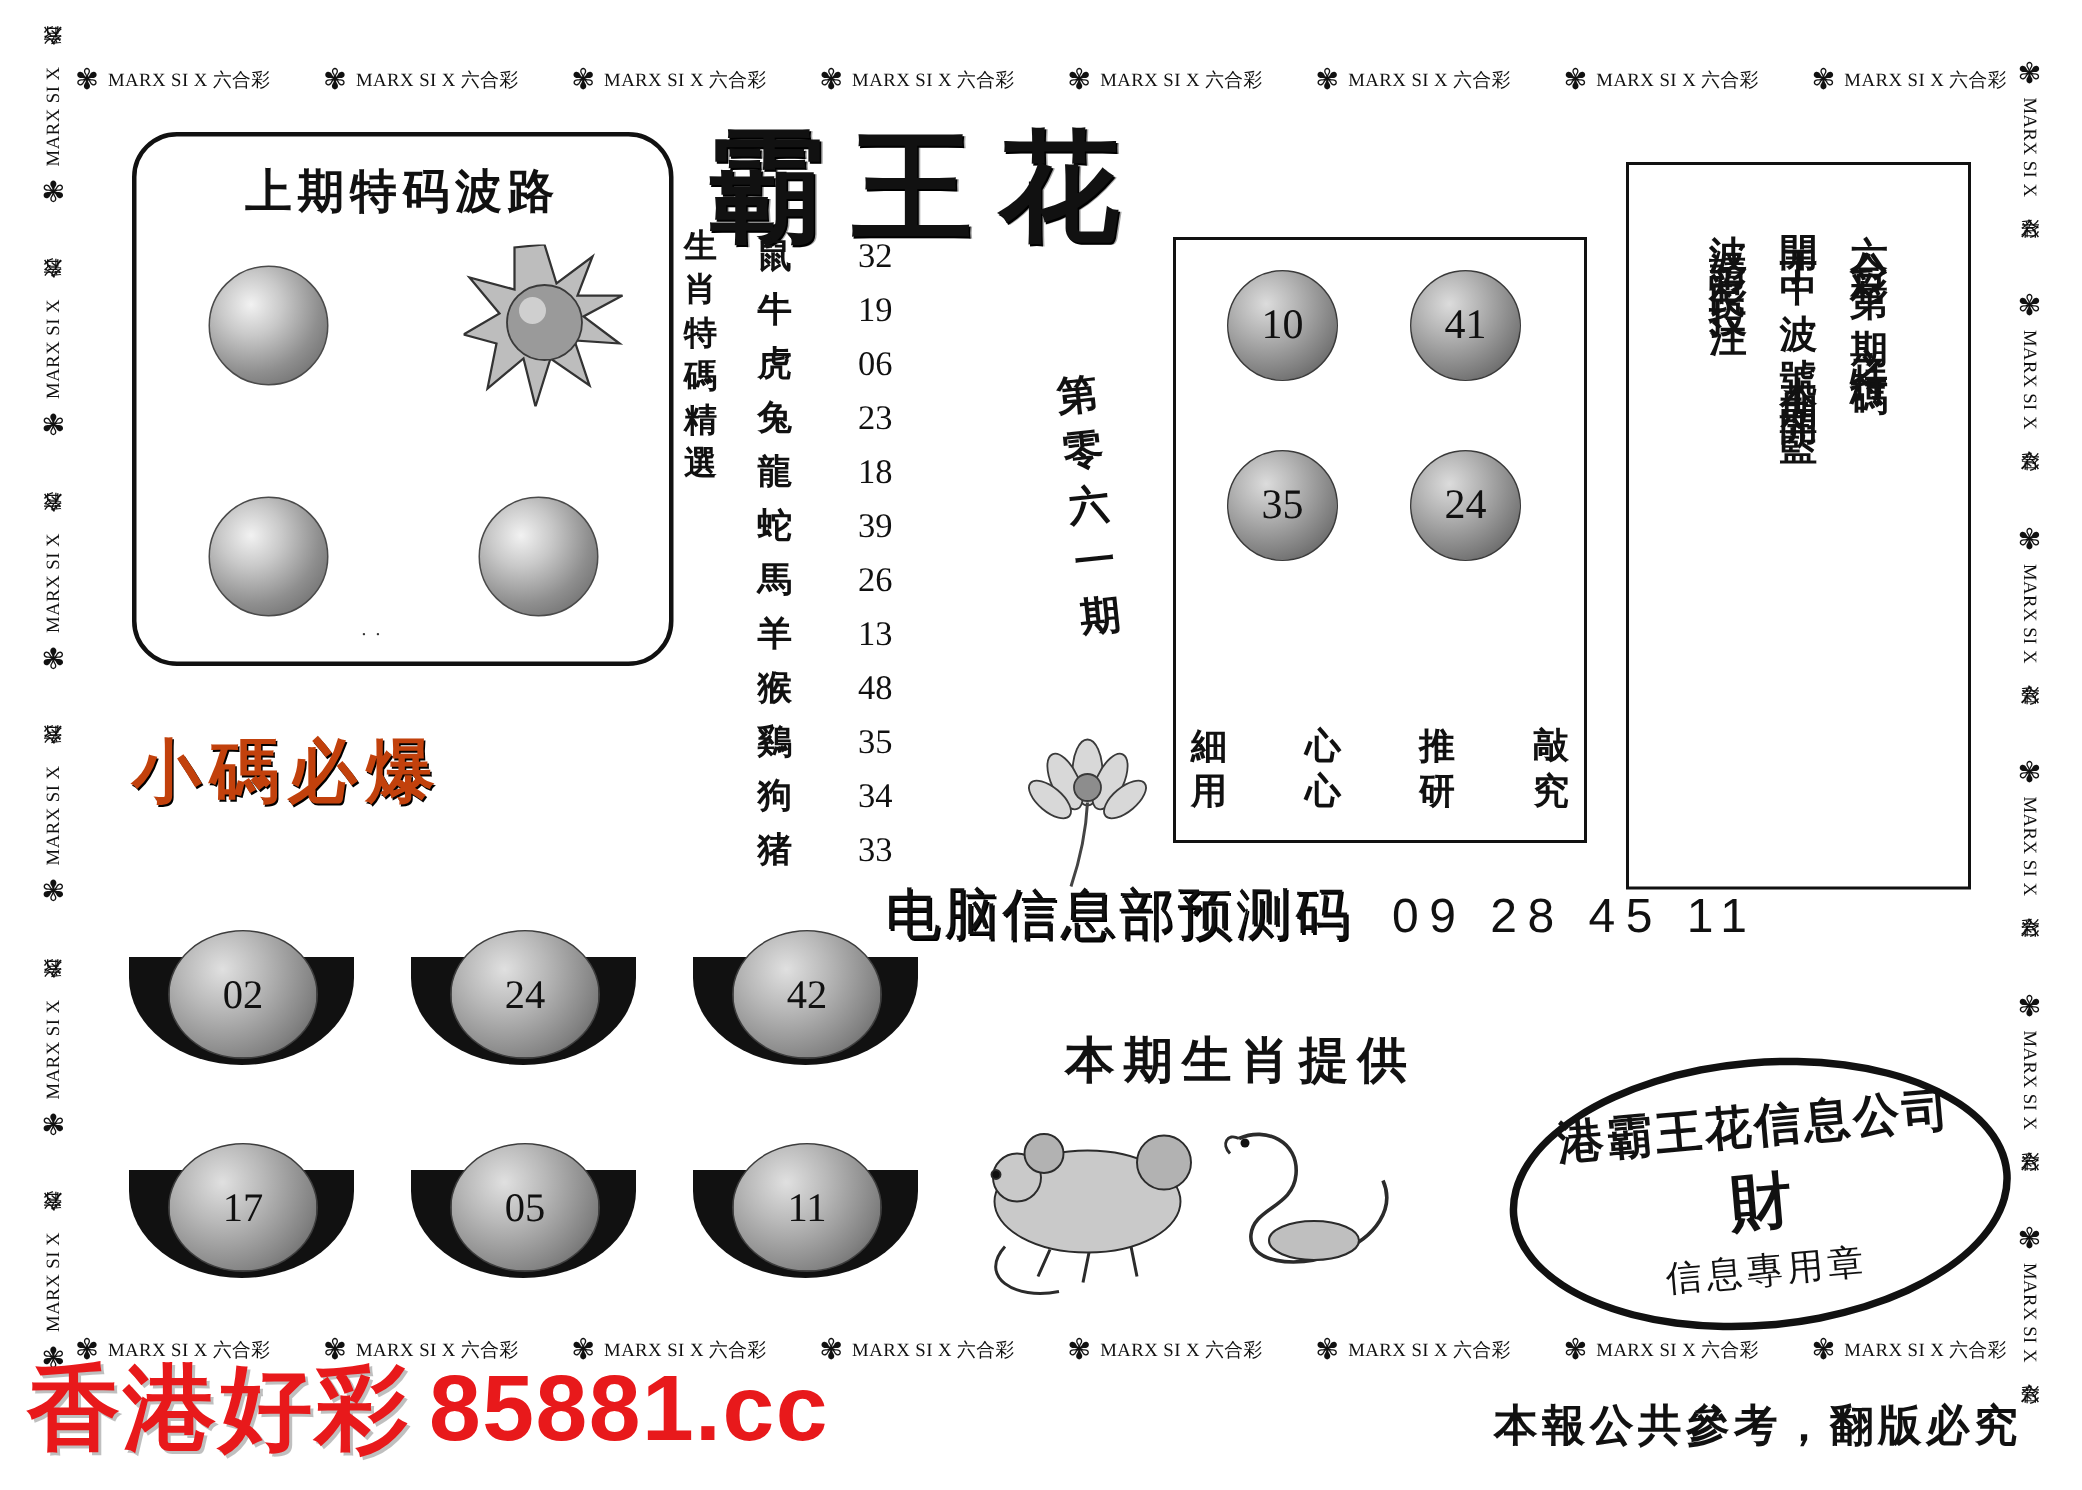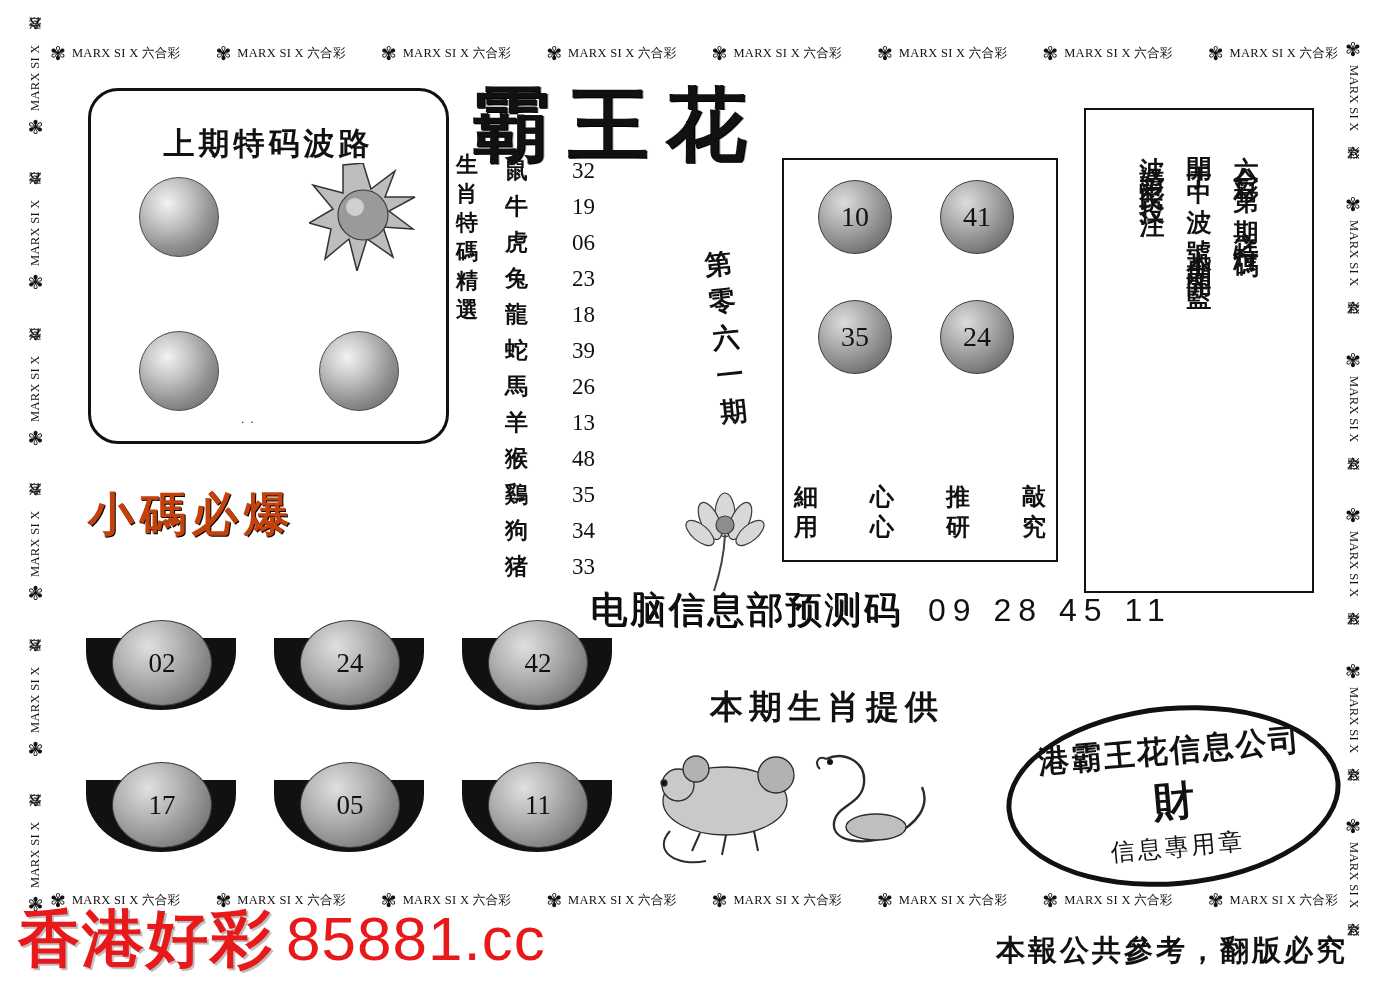--- a/index.html
+++ b/index.html
@@ -37,21 +37,21 @@
     text-shadow:1px 1px 0 #000, 2px 1px 0 rgba(0,0,0,.35);
     white-space:nowrap;
   }
 
   
   .dice-box{
     position:absolute;left:88px;top:88px;width:355px;height:350px;
     border:3px solid #111;border-radius:30px;background:#fff;
   }
   .dice-title{
-    position:absolute;left:0;right:0;top:32px;text-align:center;
+    position:absolute;left:0;right:0;top:16px;text-align:center;
     font-size:31px;font-weight:bold;letter-spacing:4px;color:#111;
     font-family:"DejaVu Serif",serif;
   }
   .ball{
     position:absolute;border-radius:50%;
     background:radial-gradient(circle at 35% 32%, #f2f2f2 0%, #c9c9c9 28%, #8f8f8f 62%, #5d5d5d 100%);
     border:1px solid #4a4a4a;
   }
   .d1{left:48px;top:86px;width:78px;height:78px;}
   .d2{left:48px;top:240px;width:78px;height:78px;}
@@ -178,21 +178,21 @@
 
   
   .banner{
     position:absolute;left:18px;bottom:12px;display:flex;align-items:baseline;gap:12px;
   }
   .banner .cn{
     font-family:"DejaVu Serif",serif;font-weight:bold;font-size:62px;color:#e8191b;
     text-shadow:2px 2px 0 rgba(0,0,0,.25);letter-spacing:2px;
   }
   .banner .site{
-    font-family:"Liberation Sans",sans-serif;font-weight:normal;font-size:62px;color:#e8191b;
+    font-family:"Liberation Sans",sans-serif;font-weight:bold;font-size:62px;color:#e8191b;
     letter-spacing:1px;
   }
   .footnote{
     position:absolute;right:40px;bottom:22px;
     font-family:"DejaVu Serif",serif;font-weight:bold;font-size:29px;
     letter-spacing:3px;color:#111;
   }
   .flower-deco{position:absolute;left:680px;top:485px;width:90px;height:110px;}
 </style>
 </head>

